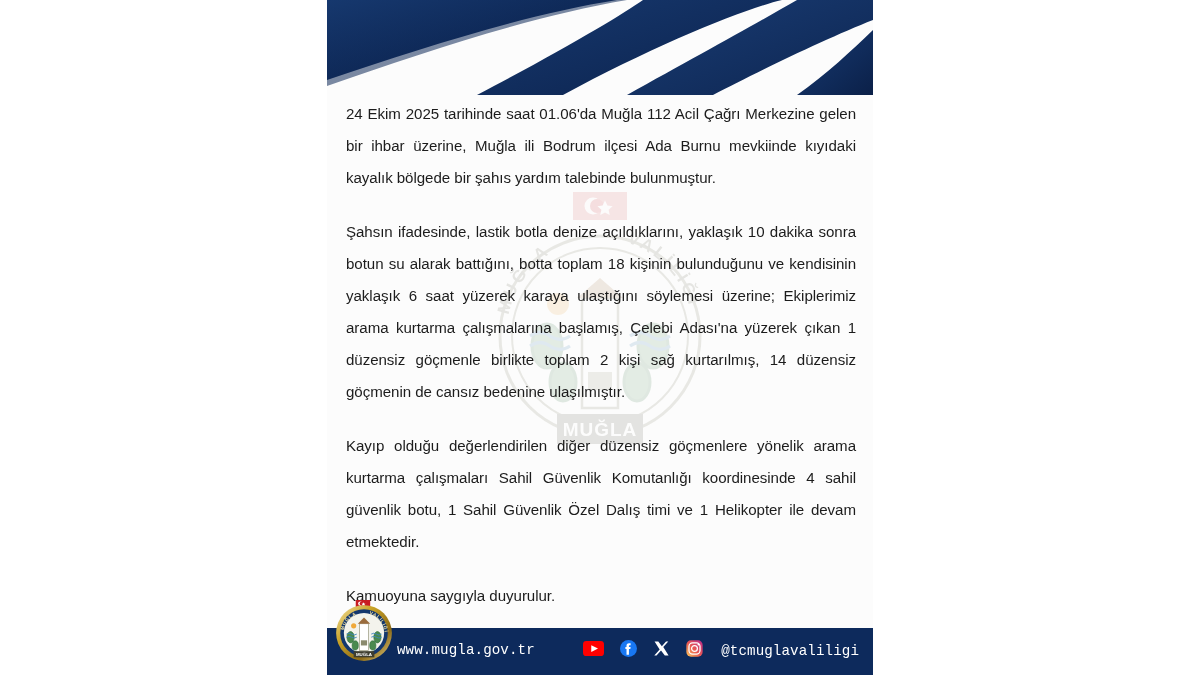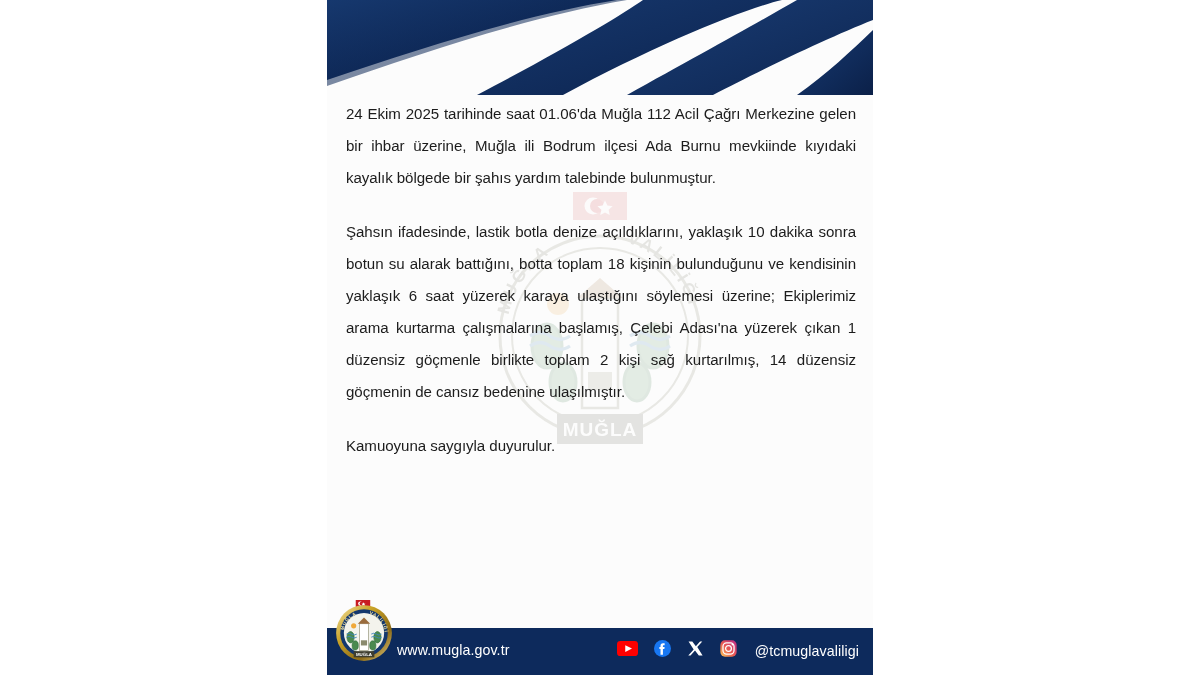--- a/index.html
+++ b/index.html
@@ -62,20 +62,21 @@
   }
   .para:last-child{ margin-bottom:18px; }
   .para.noj{ text-align:left; }
 
   
   .footer-bar{
     position:absolute;
     left:0; top:628px;
     width:546px; height:47px;
     background:#0d2a5c;
+    font-family:Liberation Mono, monospace;
   }
   .footer-url{
     position:absolute;
     left:70px; top:14px;
     color:#ffffff;
     font-size:14.2px;
     letter-spacing:0.1px;
   }
   .social-wrap{
     position:absolute;
@@ -184,20 +185,21 @@
         <rect x="103" y="186" width="24" height="18" fill="#8a8a6e"></rect>
 
         <rect x="72" y="228" width="86" height="30" fill="#4a4a38"></rect>
         <text x="115" y="250" text-anchor="middle" font-family="'Liberation Sans',sans-serif" font-size="19" font-weight="bold" fill="#ffffff" letter-spacing="1">MUĞLA</text>
       </svg>
     </div>
 
     <div class="body-text">
       <p class="para">24 Ekim 2025 tarihinde saat 01.06'da Muğla 112 Acil Çağrı Merkezine gelen bir ihbar üzerine, Muğla ili Bodrum ilçesi Ada Burnu mevkiinde kıyıdaki kayalık bölgede bir şahıs yardım talebinde bulunmuştur.</p>
       <p class="para">Şahsın ifadesinde, lastik botla denize açıldıklarını, yaklaşık 10 dakika sonra botun su alarak battığını, botta toplam 18 kişinin bulunduğunu ve kendisinin yaklaşık 6 saat yüzerek karaya ulaştığını söylemesi üzerine; Ekiplerimiz arama kurtarma çalışmalarına başlamış, Çelebi Adası'na yüzerek çıkan 1 düzensiz göçmenle birlikte toplam 2 kişi sağ kurtarılmış, 14 düzensiz göçmenin de cansız bedenine ulaşılmıştır.</p>
+      <p class="para">Kayıp olduğu değerlendirilen diğer düzensiz göçmenlere yönelik arama kurtarma çalışmaları Sahil Güvenlik Komutanlığı koordinesinde 4 sahil güvenlik botu, 1 Sahil Güvenlik Özel Dalış timi ve 1 Helikopter ile devam etmektedir.</p>
       <p class="para noj">Kamuoyuna saygıyla duyurulur.</p>
     </div>
 
     <div class="footer-bar">
       <span class="footer-url">www.mugla.gov.tr</span>
 
       <div class="social-wrap">
 
         <span class="social-ico">
           <svg width="21" height="15" viewBox="0 0 28 20" aria-hidden="true">

